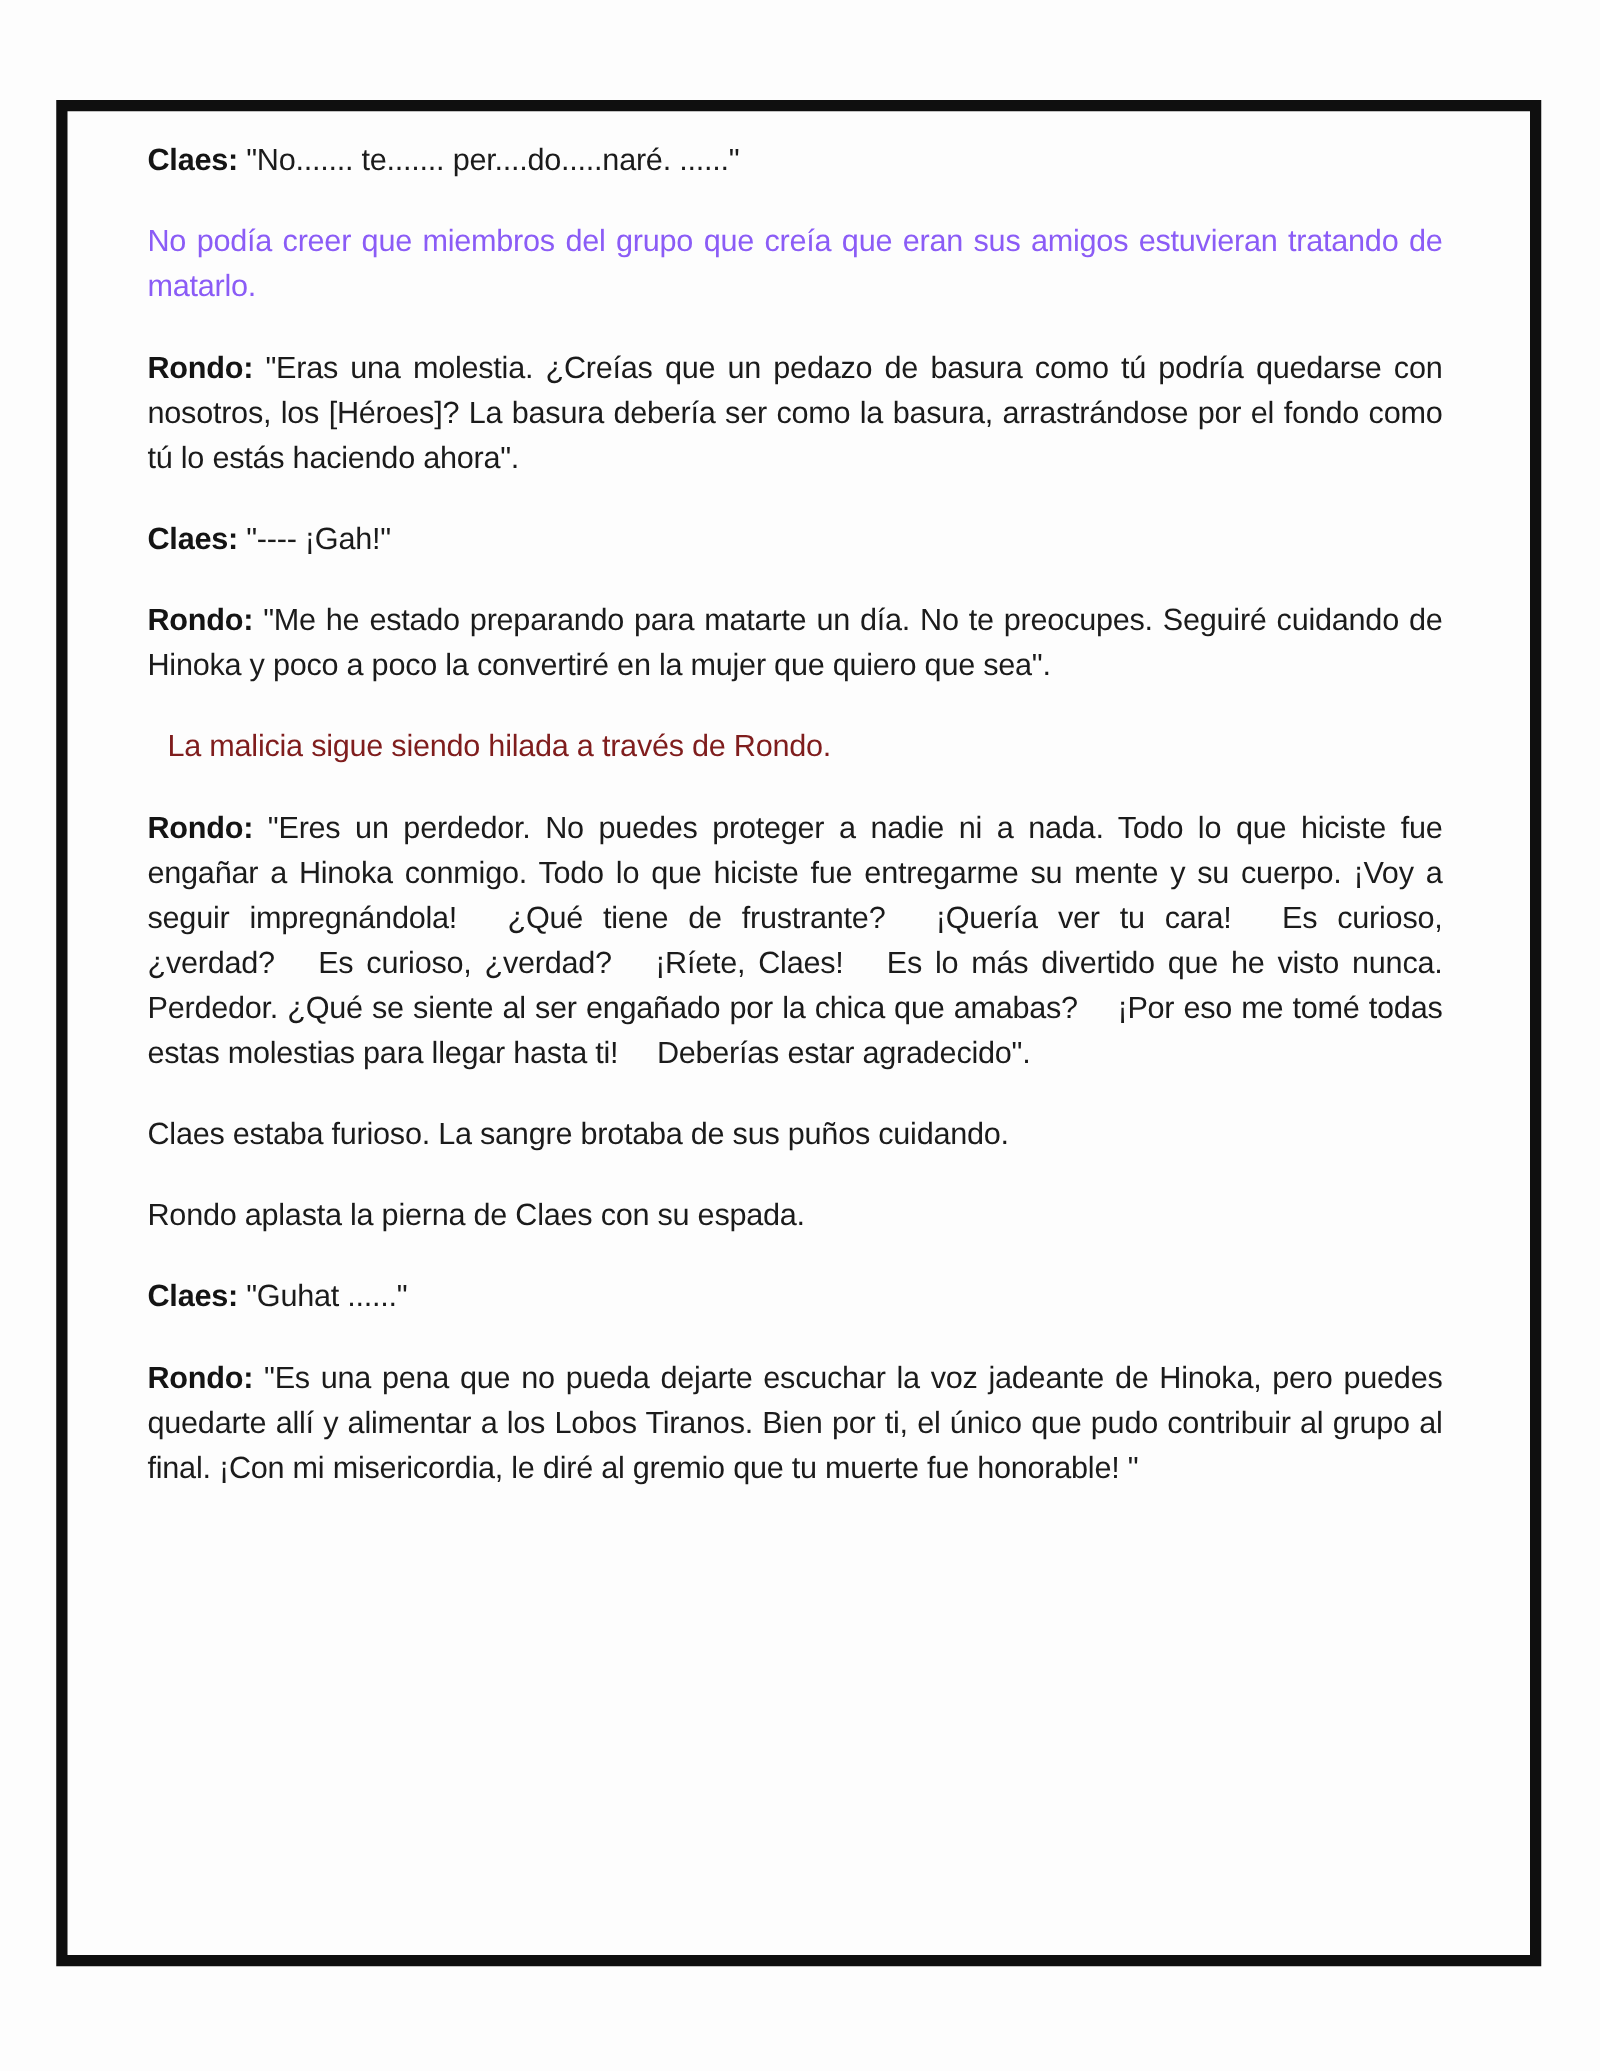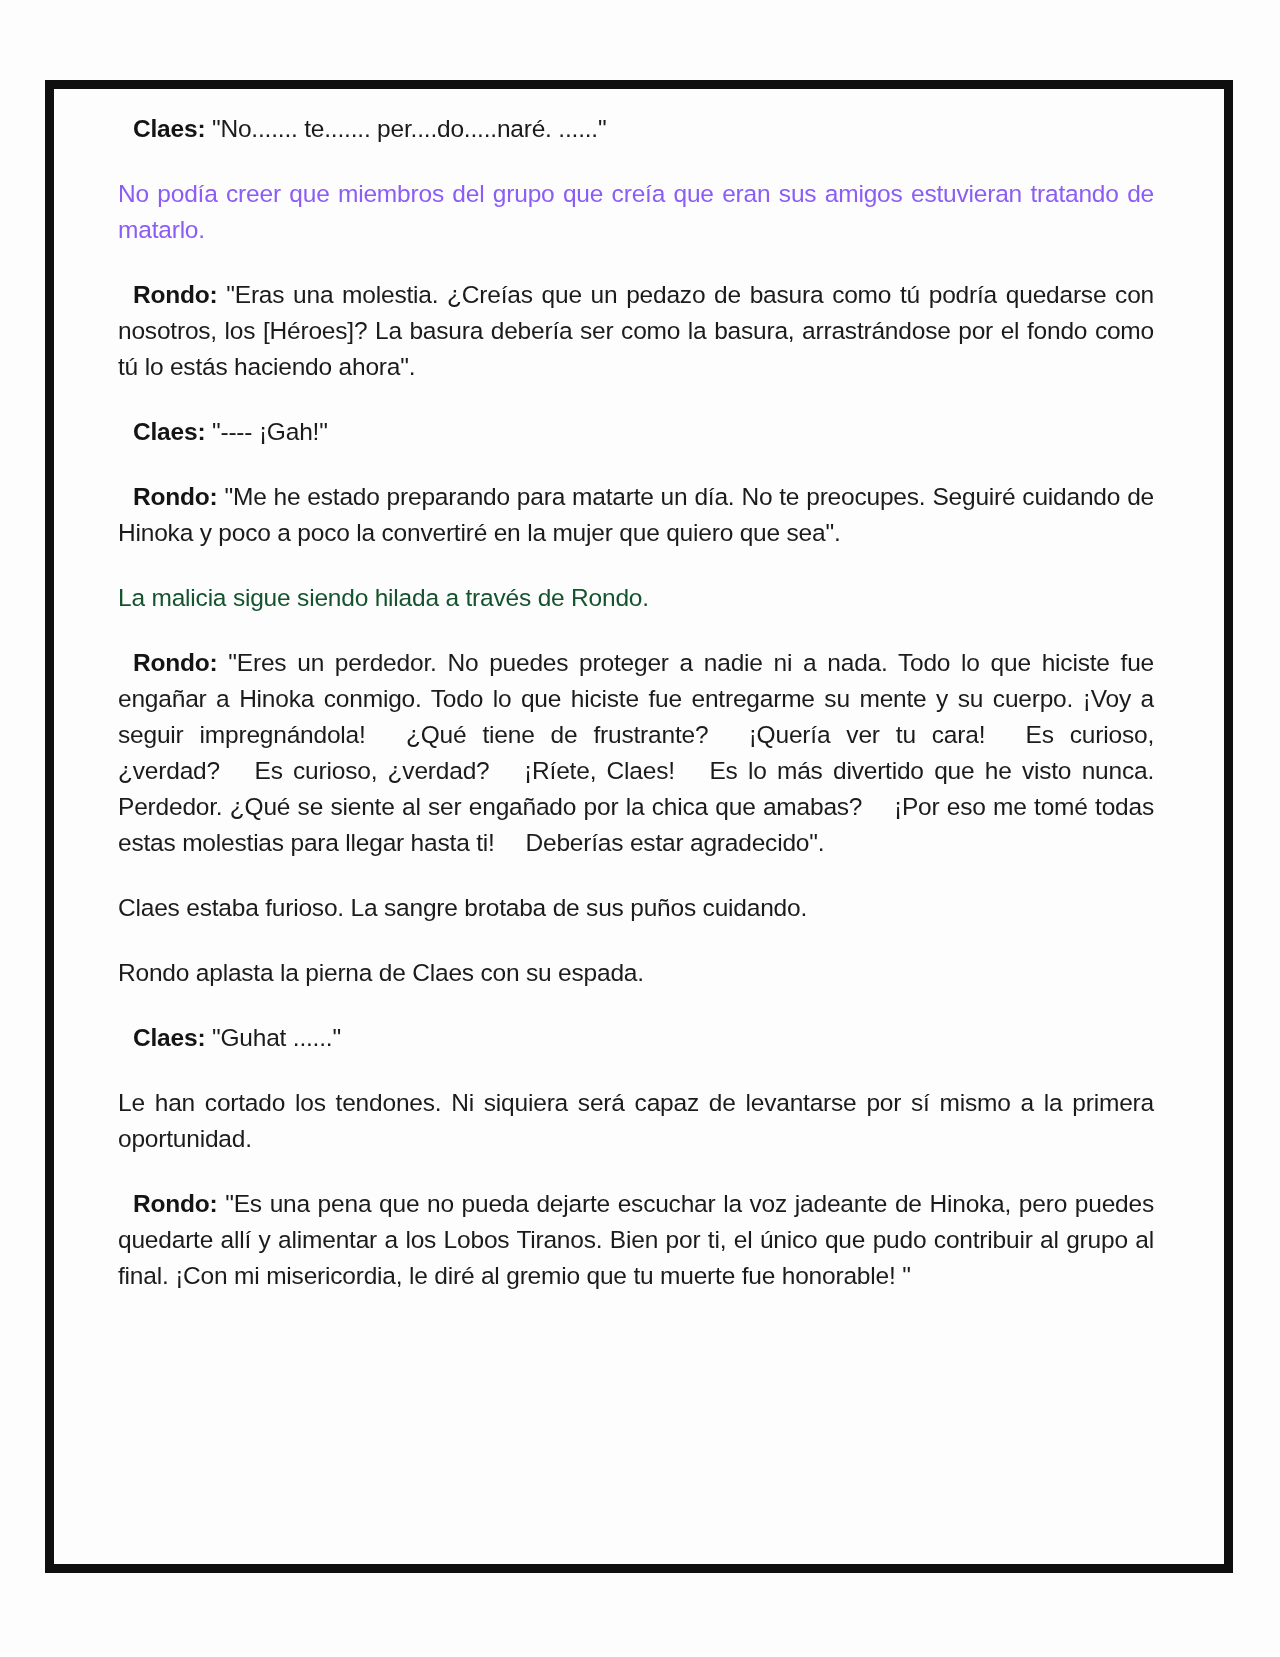--- a/index.html
+++ b/index.html
@@ -35,48 +35,46 @@
     line-height: 36px;
     letter-spacing: -0.2px;
     color: #1b1b1b;
     text-align: justify;
     text-justify: inter-word;
   }
   .para:last-child { margin-bottom: 0; }
   .speaker {
     font-weight: bold;
     color: #141414;
-    margin-left: 15px;
   }
 </style>
 </head>
 <body>
 
 <div class="page" style="background: rgb(253, 253, 253);">
   <div class="frame" style="border-color: rgb(15, 15, 15); background: rgb(253, 253, 253);">
   <p class="para" style="color: rgb(27, 27, 27);"><span class="speaker">Claes:</span><span> "No....... te....... per....do.....naré. ......"</span></p>
 
   <p class="para" style="color: #8b5cf6;"><span>No podía creer que miembros del grupo que creía que eran sus amigos estuvieran tratando de matarlo.</span></p>
 
   <p class="para" style="color: rgb(27, 27, 27);"><span class="speaker">Rondo:</span><span> "Eras una molestia. ¿Creías que un pedazo de basura como tú podría quedarse con nosotros, los [Héroes]? La basura debería ser como la basura, arrastrándose por el fondo como tú lo estás haciendo ahora".</span></p>
 
 
   <p class="para" style="color: rgb(27, 27, 27);"><span class="speaker">Claes:</span><span> "---- ¡Gah!"</span></p>
 
   <p class="para" style="color: rgb(27, 27, 27);"><span class="speaker">Rondo:</span><span> "Me he estado preparando para matarte un día. No te preocupes. Seguiré cuidando de Hinoka y poco a poco la convertiré en la mujer que quiero que sea".</span></p>
 
-  <p class="para" style="color: #14532d;"><span>La malicia sigue siendo hilada a través de Rondo.</span></p>
+  <p class="para" style="color: #7f1d1d; margin-left: 16px;"><span>La malicia sigue siendo hilada a través de Rondo.</span></p>
 
   <p class="para" style="color: rgb(27, 27, 27);"><span class="speaker">Rondo:</span><span> "Eres un perdedor. No puedes proteger a nadie ni a nada. Todo lo que hiciste fue engañar a Hinoka conmigo. Todo lo que hiciste fue entregarme su mente y su cuerpo. ¡Voy a seguir impregnándola!  ¿Qué tiene de frustrante?  ¡Quería ver tu cara!  Es curioso, ¿verdad?  Es curioso, ¿verdad?  ¡Ríete, Claes!  Es lo más divertido que he visto nunca. Perdedor. ¿Qué se siente al ser engañado por la chica que amabas?  ¡Por eso me tomé todas estas molestias para llegar hasta ti!  Deberías estar agradecido".</span></p>
 
   <p class="para" style="color: rgb(27, 27, 27);"><span>Claes estaba furioso. La sangre brotaba de sus puños cuidando.</span></p>
 
 
   <p class="para" style="color: rgb(27, 27, 27);"><span>Rondo aplasta la pierna de Claes con su espada.</span></p>
 
   <p class="para" style="color: rgb(27, 27, 27);"><span class="speaker">Claes:</span><span> "Guhat ......"</span></p>
 
-  <p class="para" style="color: rgb(27, 27, 27);"><span>Le han cortado los tendones. Ni siquiera será capaz de levantarse por sí mismo a la primera oportunidad.</span></p>
 
 
   <p class="para" style="color: rgb(27, 27, 27);"><span class="speaker">Rondo:</span><span> "Es una pena que no pueda dejarte escuchar la voz jadeante de Hinoka, pero puedes quedarte allí y alimentar a los Lobos Tiranos. Bien por ti, el único que pudo contribuir al grupo al final. ¡Con mi misericordia, le diré al gremio que tu muerte fue honorable! "</span></p>
 </div>
 </div>
 
 </body></html>

